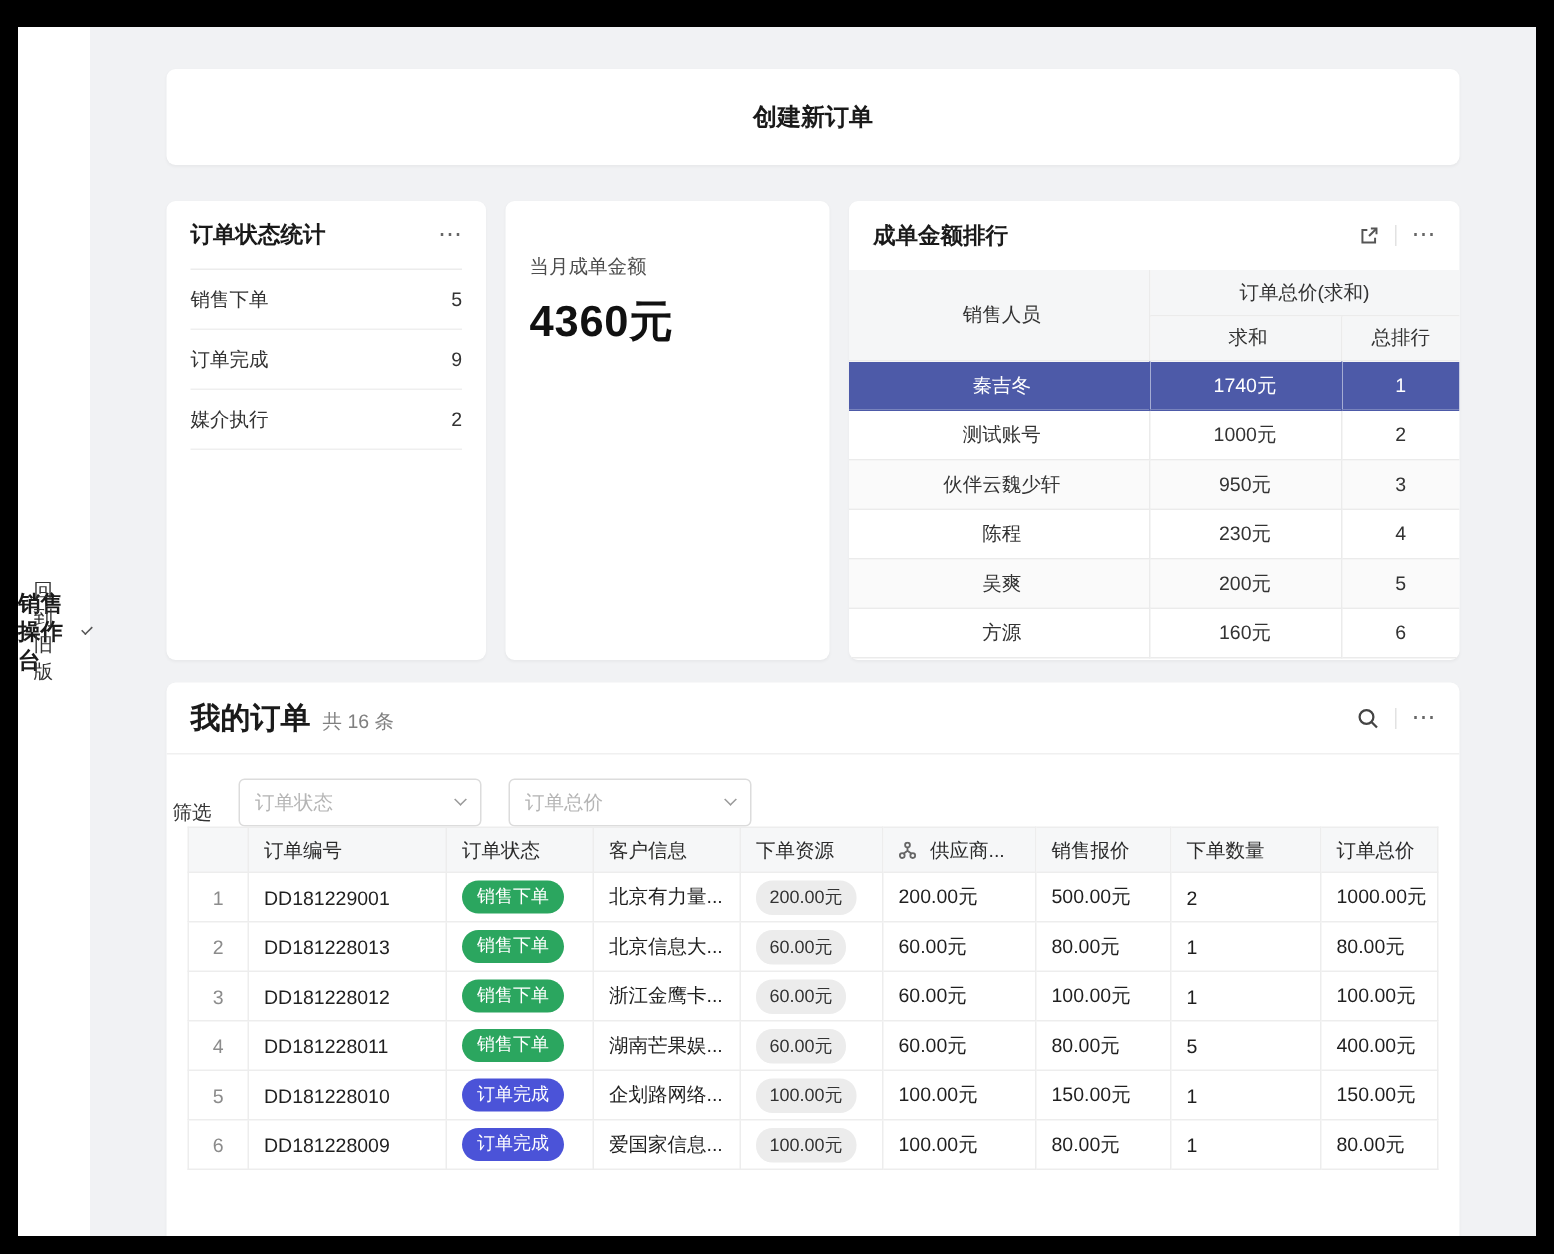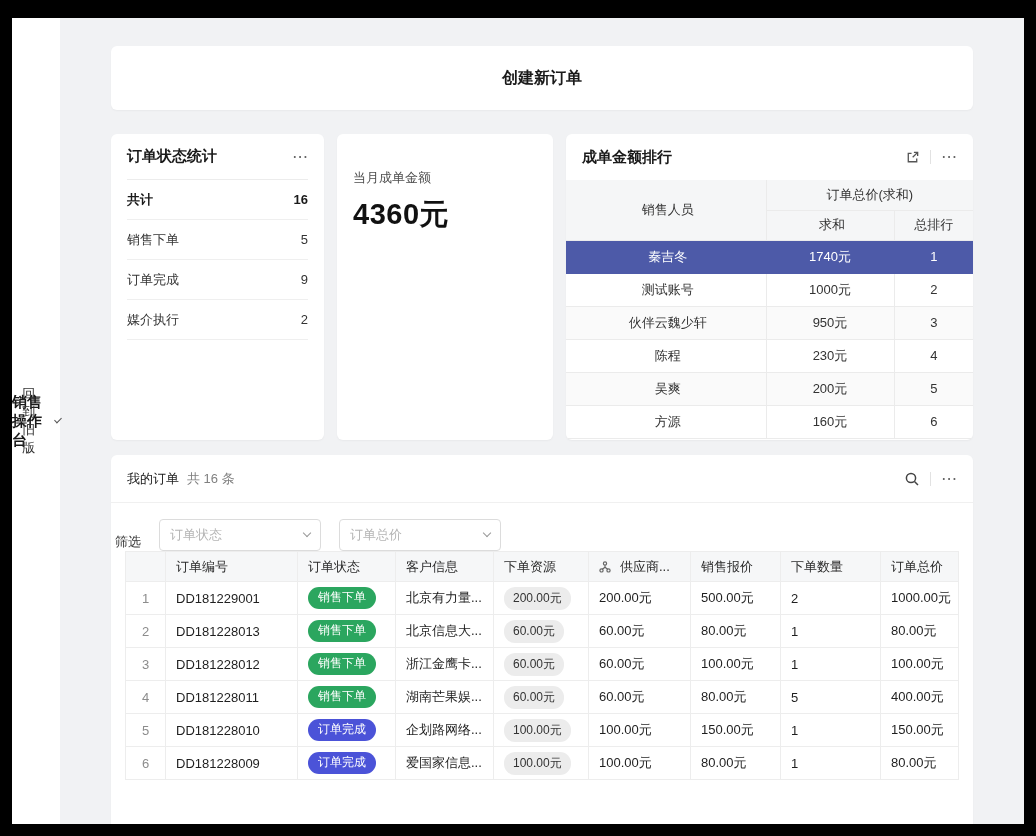--- a/index.html
+++ b/index.html
@@ -49,21 +49,21 @@
   .rank-table th:last-child,.rank-table td:last-child{border-right:none}
   .rank-table thead tr:first-child th{border-top:none}
   .rank-table tbody tr:nth-child(odd){background:#fafafa}
   .rank-table tbody tr.hl{background:var(--row-highlight,#4D5AA8)}
   .rank-table tbody tr.hl td{color:#fff;border-color:var(--row-highlight,#4D5AA8)}
 
   
   .card-orders{margin-top:15px;flex:1;min-height:0;background:#fff;border-radius:6px 6px 0 0;box-shadow:0 1px 2px rgba(0,0,0,.04);display:flex;flex-direction:column;overflow:hidden}
   .orders-head{flex:0 0 48px;display:flex;align-items:center;justify-content:space-between;padding:0 16px;border-bottom:1px solid #f0f0f0}
   .orders-title-wrap{display:flex;align-items:baseline;gap:8px}
-  .orders-title{font-size:13px;font-weight:normal;color:#1a1a1a}
+  .orders-title{font-size:20px;font-weight:bold;color:#1a1a1a}
   .orders-count{font-size:13px;color:#808080}
   .filter-row{flex:0 0 48px;display:flex;align-items:flex-end;gap:18px;padding:0 4px}
   .filter-label{font-size:13px;color:#333}
   .select{width:162px;height:32px;border:1px solid #dcdcdc;border-radius:4px;background:#fff;display:flex;align-items:center;justify-content:space-between;padding:0 10px;cursor:pointer}
   .select .ph{font-size:13px;color:#b5b5b5}
   .select .chev{border-color:#999;width:6px;height:6px}
 
   .orders-table{width:calc(100% - 28px);margin:0 14px;font-size:13px;color:#1f1f1f}
   .orders-table th,.orders-table td{border:1px solid #ededed;padding:0 10px;text-align:left;font-weight:normal;overflow:hidden;white-space:nowrap}
   .orders-table th{height:30px;background:#f6f7f8;color:#2b2b2b}
@@ -101,24 +101,20 @@
     <div class="create-btn">
       <span>创建新订单</span>
     </div>
 
     <div class="cards">
 
       <div class="card card-status">
         <div class="card-title-row">
           <span class="card-title">订单状态统计</span>
           <span class="ellipsis">⋯</span>
-        </div>
-        <div class="stat-row total">
-          <span class="stat-label">共计</span>
-          <span class="stat-value">16</span>
         </div>
         <div class="stat-row">
           <span class="stat-label">销售下单</span>
           <span class="stat-value">5</span>
         </div>
         <div class="stat-row">
           <span class="stat-label">订单完成</span>
           <span class="stat-value">9</span>
         </div>
         <div class="stat-row">

